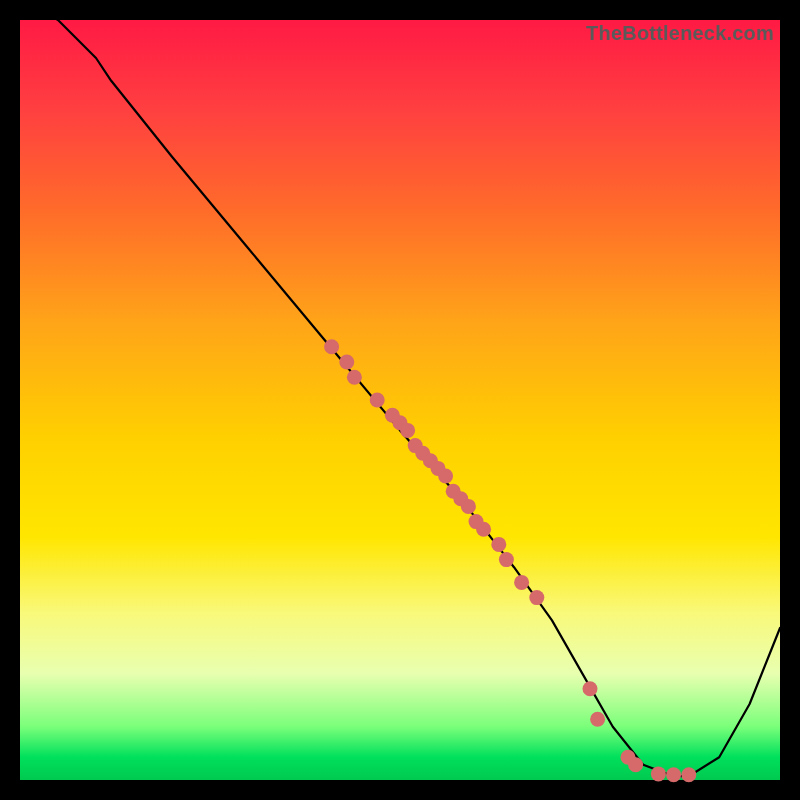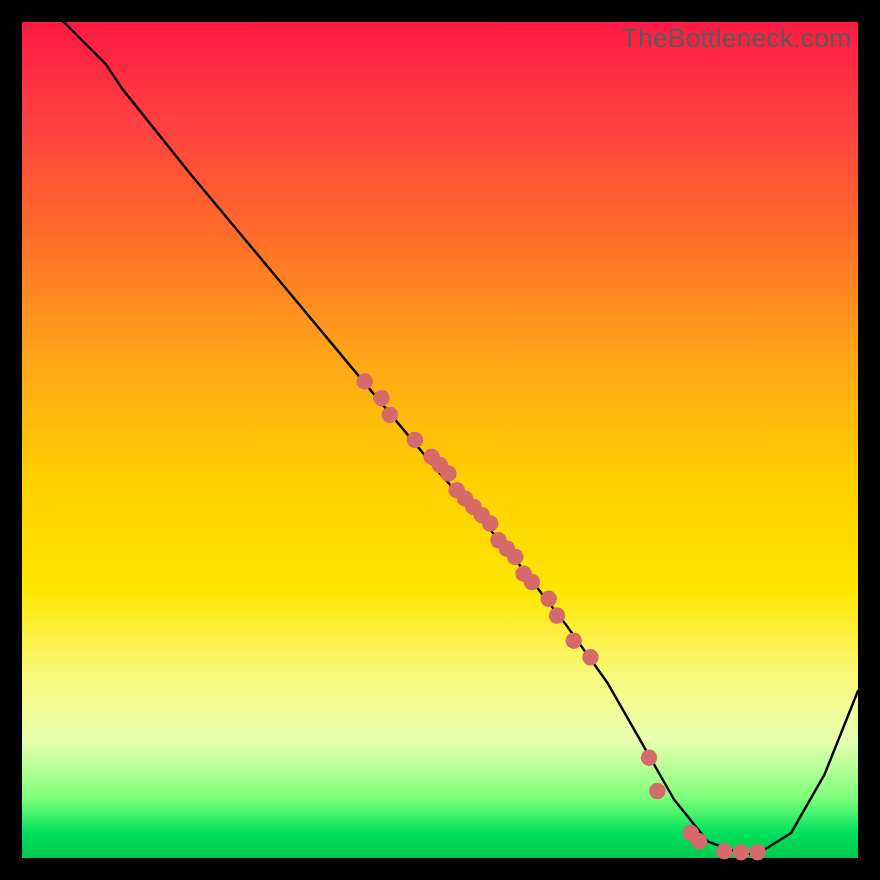--- a/index.html
+++ b/index.html
@@ -28,23 +28,23 @@
       #7aff7a 93%,
       #00e05c 97%,
       #00c94f 100%
     );
   }
   .watermark {
     position: absolute;
     top: 2px;
     right: 6px;
     font-family: Arial, Helvetica, sans-serif;
-    font-size: 24px;
+    font-size: 20px;
     color: #5a5a5a;
-    font-weight: 400;
+    font-weight: 700;
     letter-spacing: 0.2px;
     user-select: none;
     margin-left: 47px;
   }
   svg.chart {
     position: absolute;
     left: 0;
     top: 0;
     width: 760px;
     height: 760px;

